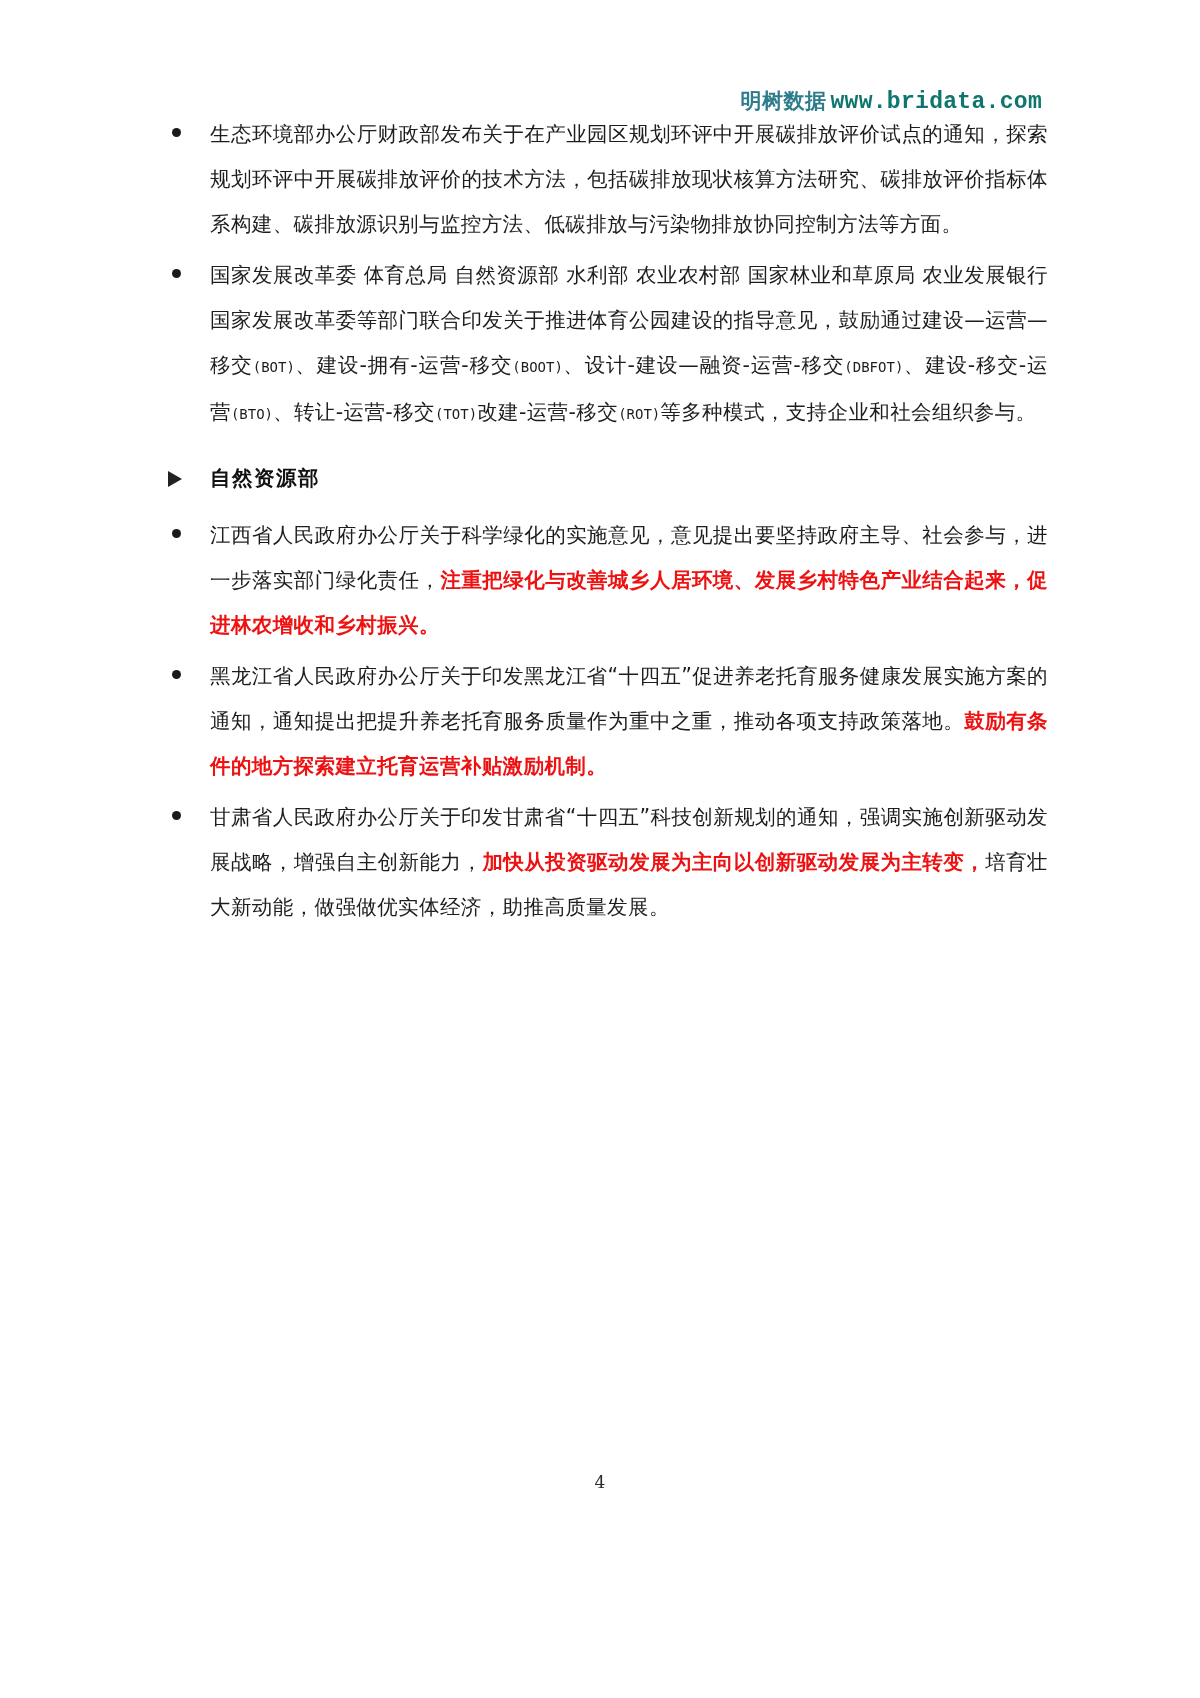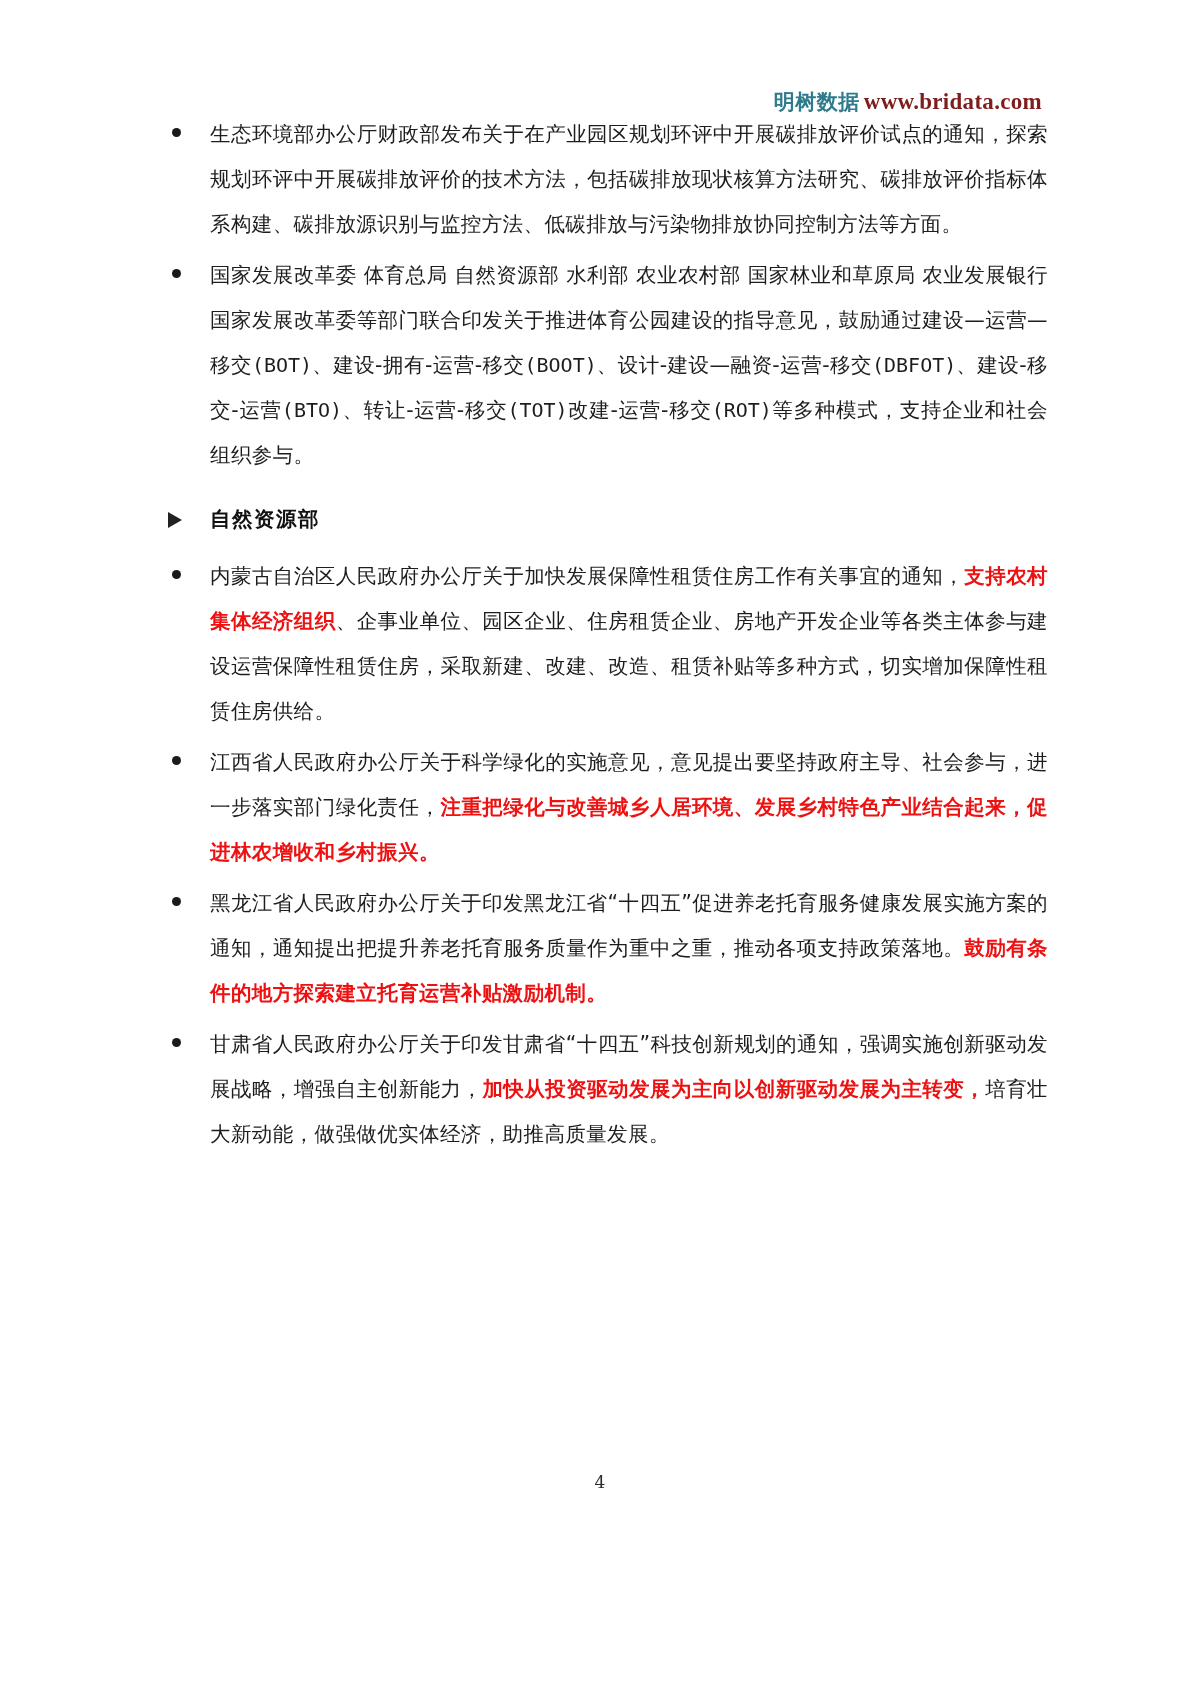--- a/index.html
+++ b/index.html
@@ -29,24 +29,24 @@
     white-space: nowrap;
   }
   .header .brand-cn {
     font-family: "DejaVu Sans", "Liberation Sans", sans-serif;
     font-size: 21px;
     font-weight: 700;
     color: #2e7b8c;
     letter-spacing: 0.5px;
   }
   .header .brand-url {
-    font-family: Liberation Serif, serif;
+    font-family: Liberation Mono, monospace;
     font-size: 23px;
     font-weight: 700;
-    color: #7f1d1d;
+    color: #0f766e;
     letter-spacing: 0.3px;
     margin-top: 13px;
   }
   
   .content {
     position: absolute;
     left: 158px;
     top: 112px;
     width: 890px;
   }
@@ -73,21 +73,21 @@
     text-justify: inter-character;
     letter-spacing: 0.4px;
     word-break: break-all;
   }
   .para .red {
     color: #ee1111;
     font-weight: 700;
   }
   .para .lat {
     font-family: "DejaVu Sans Mono", "Liberation Mono", monospace;
-    font-size: 20px;
+    font-size: 14px;
     letter-spacing: 0;
   }
   
   .section-heading {
     position: relative;
     padding-left: 52px;
     margin-top: 26px;
     margin-bottom: 20px;
   }
   .arrow-marker {
@@ -134,24 +134,20 @@
         <span class="bullet-dot"></span>
         <div class="para"><span>生态环境部办公厅财政部发布关于在产业园区规划环评中开展碳排放评价试点的通知，探索规划环评中开展碳排放评价的技术方法，包括碳排放现状核算方法研究、碳排放评价指标体系构建、碳排放源识别与监控方法、低碳排放与污染物排放协同控制方法等方面。</span></div>
       </div>
       <div class="bullet-item">
         <span class="bullet-dot"></span>
         <div class="para"><span>国家发展改革委 体育总局 自然资源部 水利部 农业农村部 国家林业和草原局 农业发展银行国家发展改革委等部门联合印发关于推进体育公园建设的指导意见，鼓励通过建设—运营—移交</span><span class="lat">(BOT)</span><span>、建设-拥有-运营-移交</span><span class="lat">(BOOT)</span><span>、设计-建设—融资-运营-移交</span><span class="lat">(DBFOT)</span><span>、建设-移交-运营</span><span class="lat">(BTO)</span><span>、转让-运营-移交</span><span class="lat">(TOT)</span><span>改建-运营-移交</span><span class="lat">(ROT)</span><span>等多种模式，支持企业和社会组织参与。</span></div>
       </div>
       <div class="section-heading"><span class="arrow-marker"></span><span class="heading-text">自然资源部</span></div>
       <div class="bullet-item">
         <span class="bullet-dot"></span>
-        <div class="para"><span>内蒙古自治区人民政府办公厅关于加快发展保障性租赁住房工作有关事宜的通知，</span><span class="red">支持农村集体经济组织</span><span>、企事业单位、园区企业、住房租赁企业、房地产开发企业等各类主体参与建设运营保障性租赁住房，采取新建、改建、改造、租赁补贴等多种方式，切实增加保障性租赁住房供给。</span></div>
-      </div>
-      <div class="bullet-item">
-        <span class="bullet-dot"></span>
         <div class="para"><span>江西省人民政府办公厅关于科学绿化的实施意见，意见提出要坚持政府主导、社会参与，进一步落实部门绿化责任，</span><span class="red">注重把绿化与改善城乡人居环境、发展乡村特色产业结合起来，促进林农增收和乡村振兴。</span></div>
       </div>
       <div class="bullet-item">
         <span class="bullet-dot"></span>
         <div class="para"><span>黑龙江省人民政府办公厅关于印发黑龙江省“十四五”促进养老托育服务健康发展实施方案的通知，通知提出把提升养老托育服务质量作为重中之重，推动各项支持政策落地。</span><span class="red">鼓励有条件的地方探索建立托育运营补贴激励机制。</span></div>
       </div>
       <div class="bullet-item">
         <span class="bullet-dot"></span>
         <div class="para"><span>甘肃省人民政府办公厅关于印发甘肃省“十四五”科技创新规划的通知，强调实施创新驱动发展战略，增强自主创新能力，</span><span class="red">加快从投资驱动发展为主向以创新驱动发展为主转变，</span><span>培育壮大新动能，做强做优实体经济，助推高质量发展。</span></div>
       </div>

